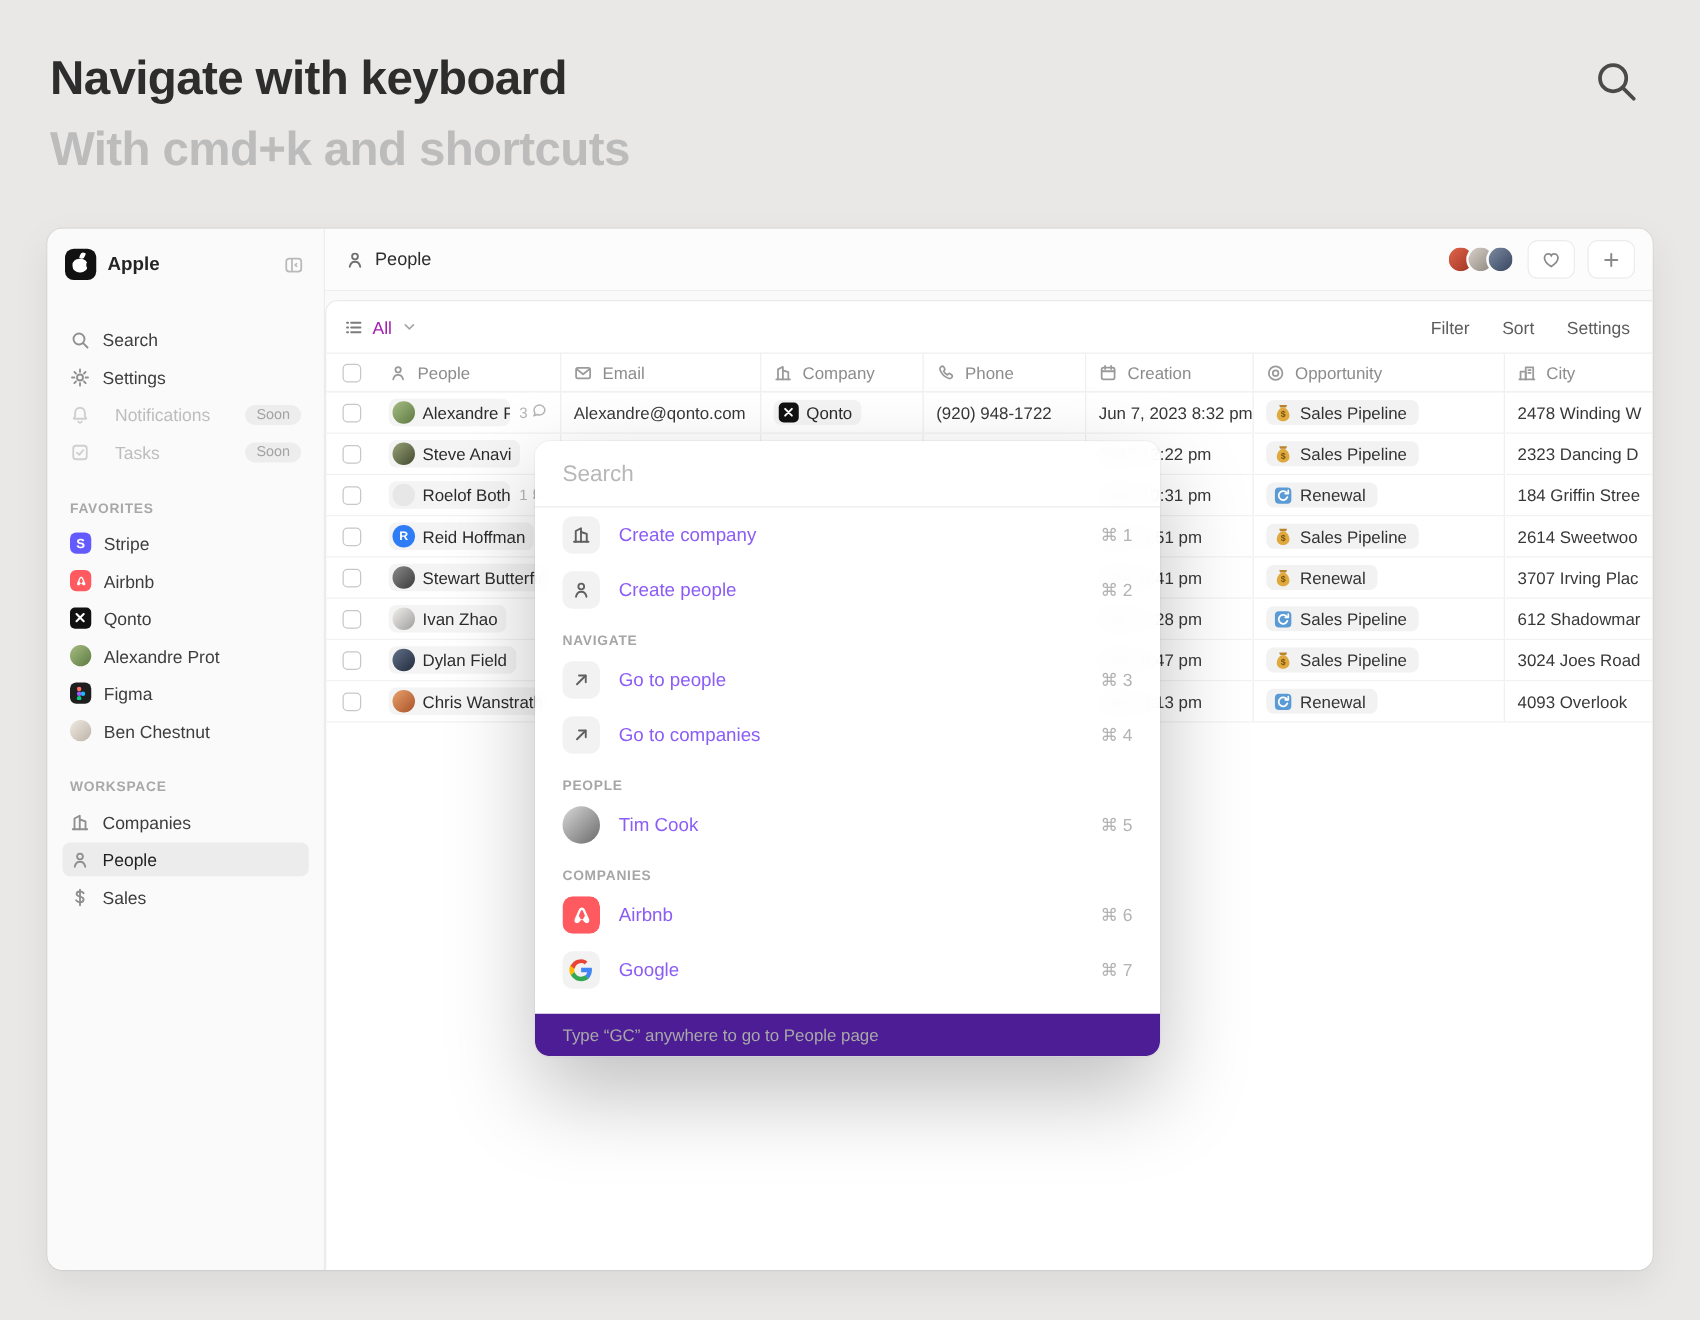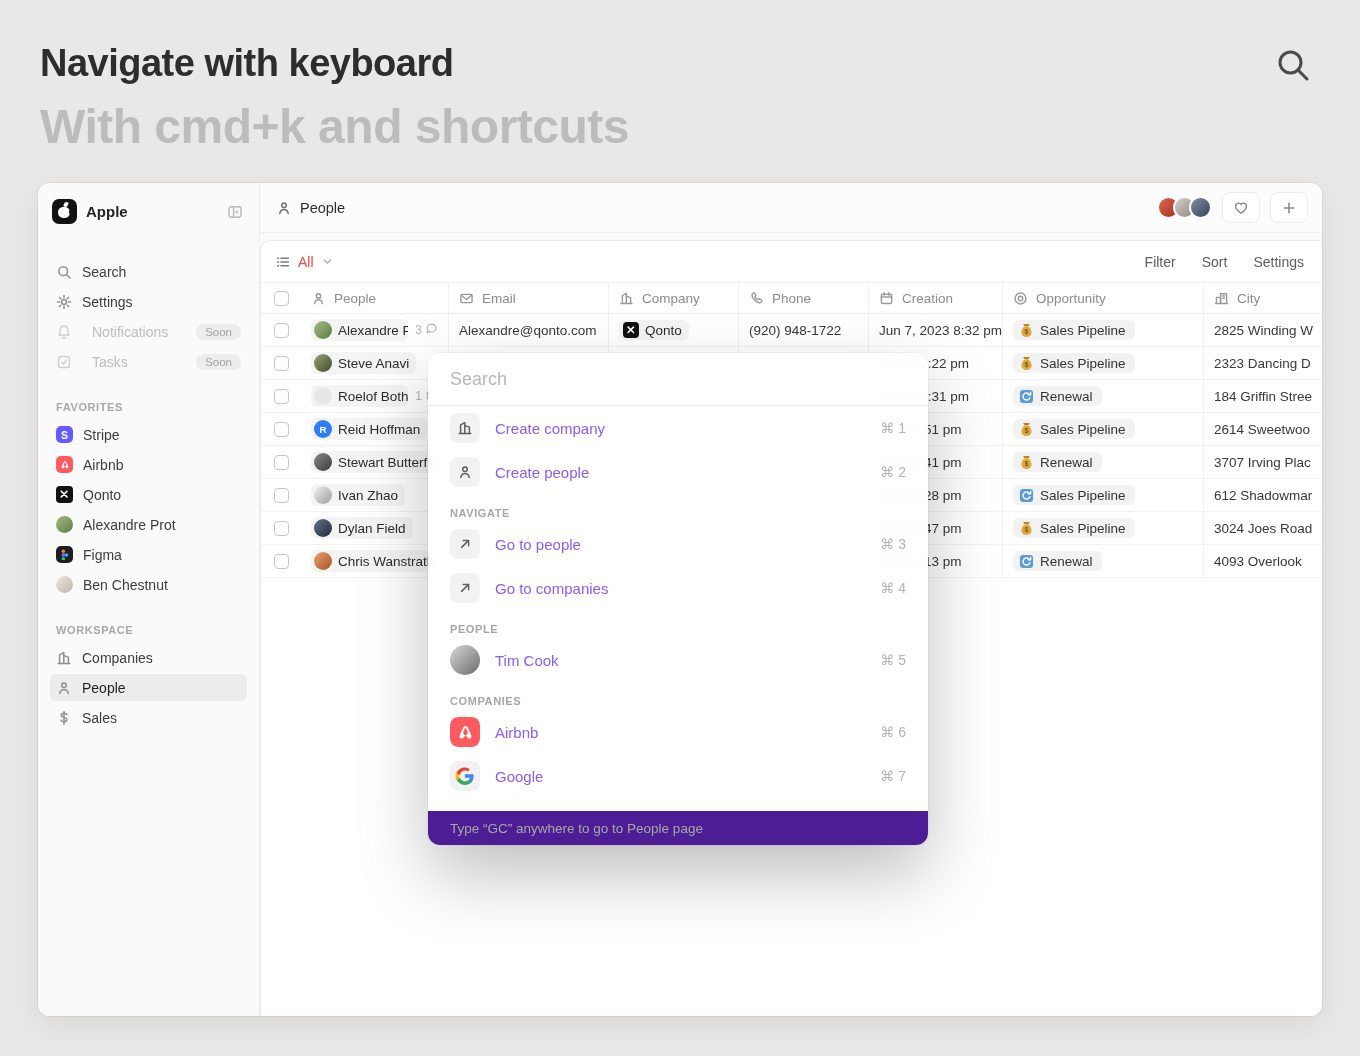--- a/index.html
+++ b/index.html
@@ -1,20 +1,20 @@
 <!DOCTYPE html>
 <html><head>
 <meta charset="utf-8">
 <style>
   * { margin:0; padding:0; box-sizing:border-box; }
   html,body { width:1360px; height:1056px; }
   body { font-family:"Liberation Sans","DejaVu Sans",sans-serif; background:#e9e8e6; position:relative; overflow:hidden; }
 
   .page-title { position:absolute; left:40px; top:42px; font-size:38px; font-weight:700; color:#2d2d2d; letter-spacing:-0.5px; }
-  .page-subtitle { position:absolute; left:40px; top:99px; font-size:48px; font-weight:700; color:#bcbcbc; letter-spacing:-0.5px; }
+  .page-subtitle { position:absolute; left:40px; top:99px; font-size:38px; font-weight:700; color:#bcbcbc; letter-spacing:-0.5px; }
   .page-search { position:absolute; right:48px; top:46px; width:38px; height:38px; color:#4a4a4a; cursor:pointer; }
   .page-search svg { width:38px; height:38px; }
 
   
   .window { position:absolute; left:38px; top:183px; width:1284px; height:833px; background:#fff; border-radius:12px; box-shadow:0 0 0 1px rgba(0,0,0,.05), 0 10px 30px rgba(0,0,0,.07); display:flex; overflow:hidden; }
 
   
   .sidebar { width:222px; background:#fafafa; border-right:1px solid #ededed; padding:14px 12px; flex-shrink:0; display:flex; flex-direction:column; }
   .side-head { display:flex; align-items:center; gap:9px; padding:2px 4px 2px 2px; }
   .apple-logo { width:25px; height:25px; background:#111; border-radius:7px; position:relative; flex-shrink:0; }
@@ -41,21 +41,21 @@
   .topbar-right { margin-left:auto; display:flex; align-items:center; gap:10px; }
   .avatars { display:flex; }
   .avatars .av { width:23px; height:23px; border-radius:50%; border:2px solid #fcfcfc; margin-left:-7px; }
   .avatars .av:first-child { margin-left:0; }
   .tb-btn { width:38px; height:31px; border:1px solid #ececec; background:#fff; border-radius:8px; display:flex; align-items:center; justify-content:center; color:#8a8a8a; cursor:pointer; }
   .tb-btn svg { width:16px; height:16px; }
 
   .gap-strip { height:7px; background:#fafafa; }
   .card { flex:1; background:#fff; border-top:1px solid #ebebeb; border-left:1px solid #ebebeb; border-top-left-radius:10px; min-width:0; overflow:hidden; display:flex; flex-direction:column; }
   .toolbar { height:41px; display:flex; align-items:center; padding:0 18px 0 14px; }
-  .view-switch { display:flex; align-items:center; gap:7px; font-size:14px; color:#ef4444; cursor:pointer; }
+  .view-switch { display:flex; align-items:center; gap:7px; font-size:14px; color:#a21caf; cursor:pointer; }
   .view-switch .ic { width:16px; height:16px; color:#7c7c7c; display:flex; }
   .view-switch .chev { width:13px; height:13px; color:#a5a5a5; display:flex; }
   .toolbar-actions { margin-left:auto; display:flex; gap:26px; font-size:14px; color:#5c5c5c; }
   .toolbar-actions span { cursor:pointer; }
 
   
   .thead { display:flex; height:32px; border-top:1px solid #f0f0f0; border-bottom:1px solid #ededed; align-items:stretch; }
   .trow { display:flex; height:33px; border-bottom:1px solid #f2f2f2; align-items:stretch; }
   .cell { display:flex; align-items:center; padding:0 10px; font-size:13.5px; color:#383838; border-right:1px solid #f0f0f0; overflow:hidden; white-space:nowrap; flex-shrink:0; }
   .cell.c0 { width:40px; border-right:none; justify-content:center; padding:0; }
@@ -393,21 +393,21 @@
                 <span class="em">
                   <svg viewBox="0 0 16 16" width="15" height="15">
                     <path d="M5.6 3.2L4.8 1.8C4.6 1.4 4.9 1 5.3 1h5.4c.4 0 .7.4.5.8l-.8 1.4z" fill="#b8842c"></path>
                     <path d="M8 3.1c-3.2 0-5.4 4.1-5.4 7C2.6 12.9 4.6 15 8 15s5.4-2.1 5.4-4.9c0-2.9-2.2-7-5.4-7z" fill="#e0a93e"></path>
                     <text x="8" y="11.6" font-size="7.5" text-anchor="middle" fill="#7a560f" font-weight="bold" font-family="Liberation Sans, sans-serif">$</text>
                   </svg>
                 </span>
                 <span class="t">Sales Pipeline</span>
               </span>
             </div>
-            <div class="cell c7">2825 Winding W</div>
+            <div class="cell c7">2478 Winding W</div>
           </div>
           <div class="trow">
             <div class="cell c0">
               <span class="cbx"></span>
             </div>
             <div class="cell c1">
               <span class="chip">
                 <span class="av" style="width: 18px; height: 18px; flex-shrink: 0; display: flex; align-items: center; justify-content: center; overflow: hidden; background: linear-gradient(135deg, rgb(151, 163, 119), rgb(65, 73, 47)); border-radius: 50%;"></span>
                 <span class="nm">Steve Anavi</span>
               </span>

